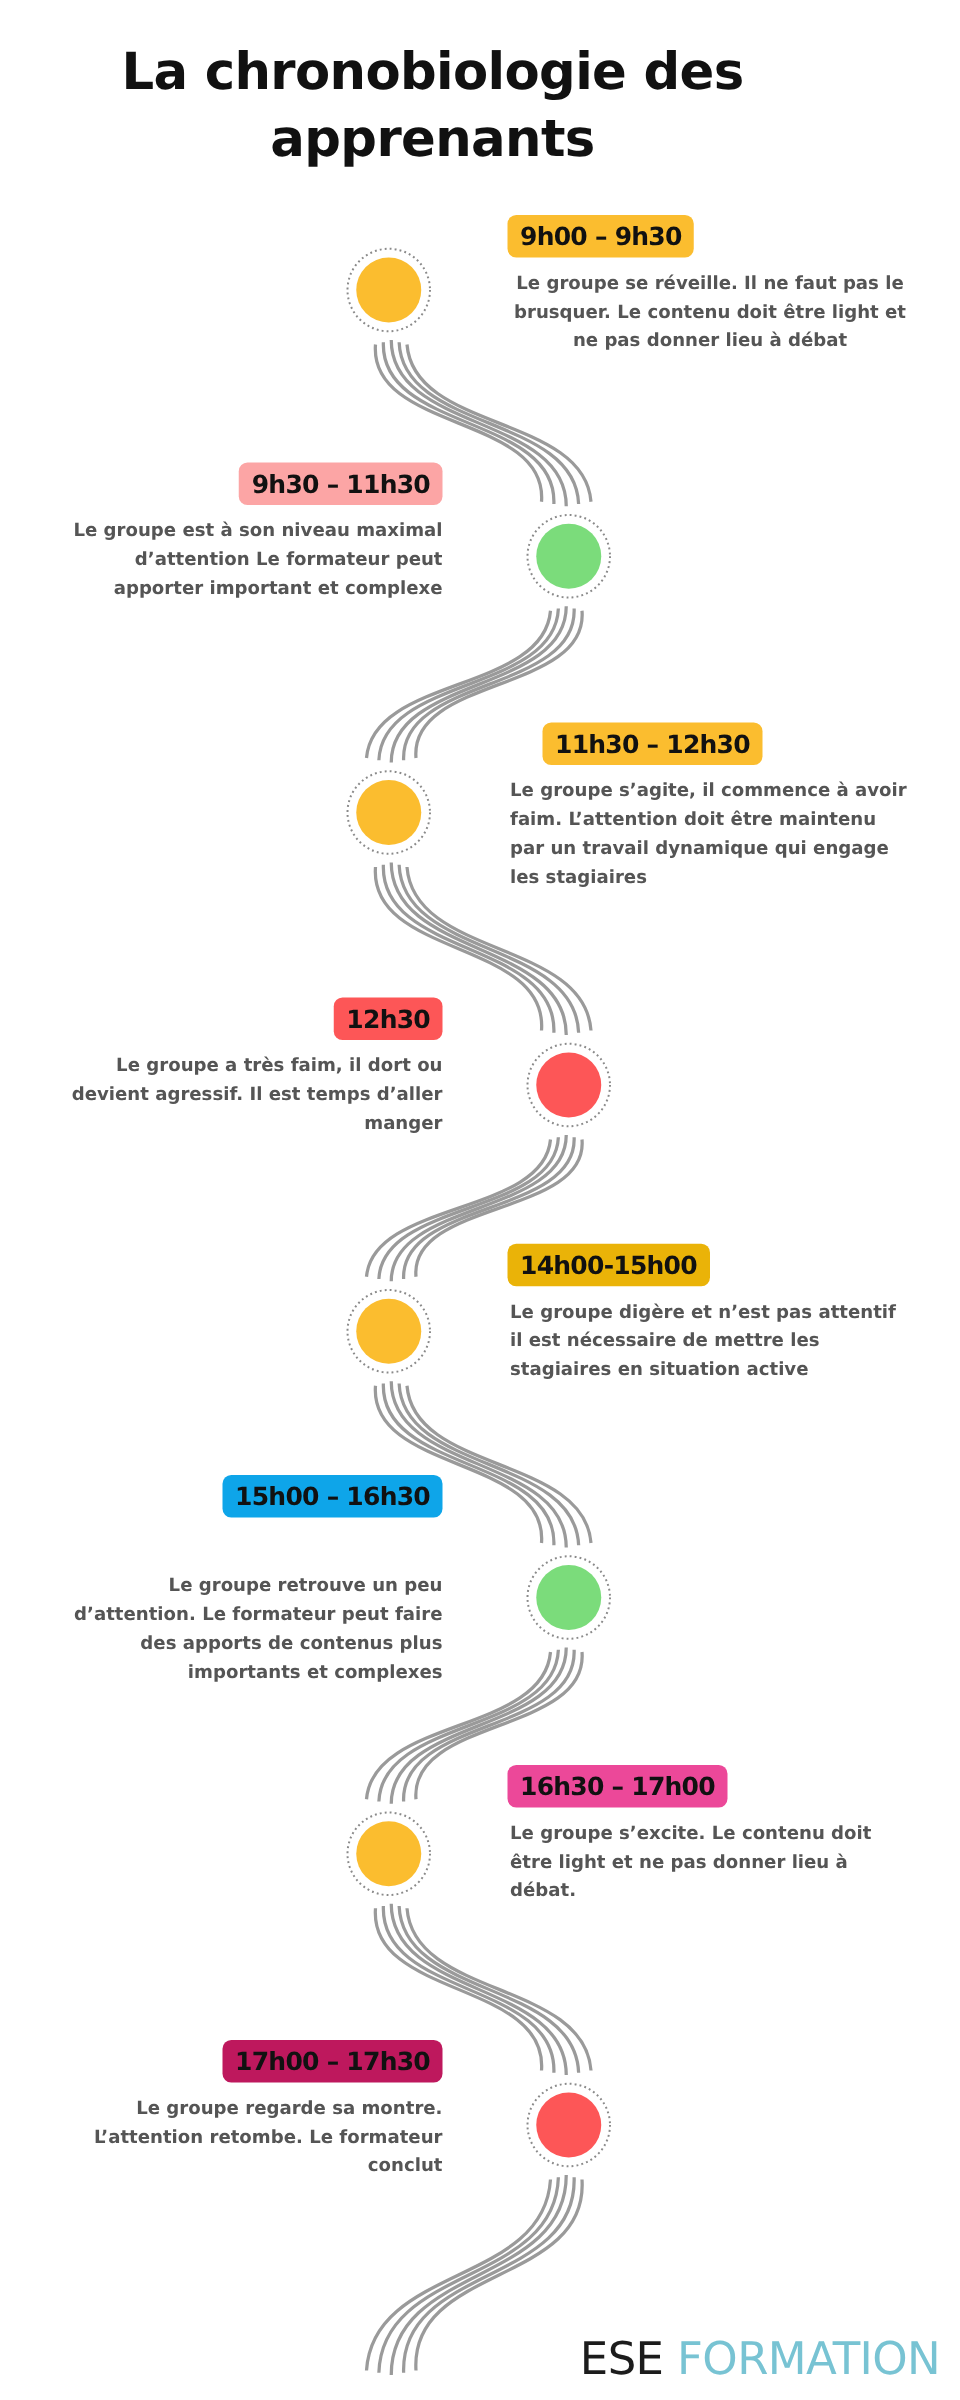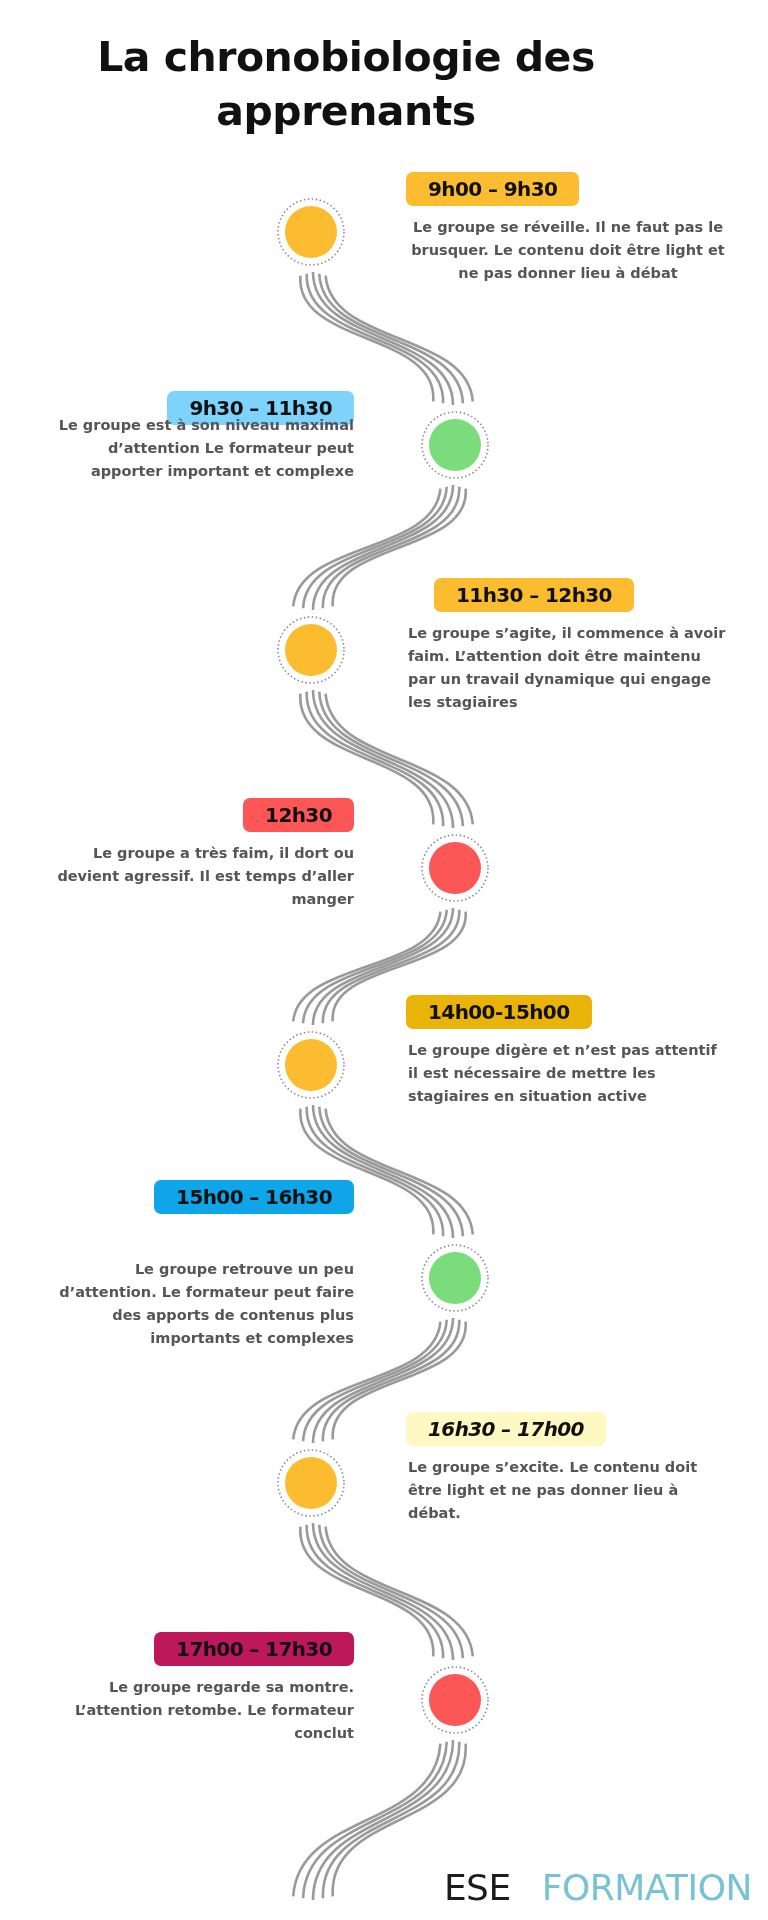--- a/index.html
+++ b/index.html
@@ -2,33 +2,33 @@
 <html><head>
 <meta charset="utf-8">
 <style>
   html, body { margin:0; padding:0; }
   body { width:768px; height:1920px; background:#ffffff; position:relative; overflow:hidden;
          font-family:"DejaVu Sans", sans-serif; }
   .title { position:absolute; left:0; top:30px; width:692px; text-align:center;
            font-family:"DejaVu Sans", sans-serif; font-weight:bold; font-size:41px; line-height:54px;
            color:#111111; letter-spacing:-0.5px; }
   svg.path { position:absolute; left:0; top:0; }
-  .badge { position:absolute; height:34px; line-height:34px; padding:0 22px; border-radius:7px;
+  .badge { position:absolute; height:34px; line-height:34px; padding:0 10px; border-radius:7px;
            font-family:"DejaVu Sans", sans-serif; font-weight:bold; font-size:20px; color:#111;
            letter-spacing:-0.6px; white-space:nowrap; }
   .desc { position:absolute; width:320px; font-family:"DejaVu Sans", sans-serif; font-weight:bold;
           font-size:14.5px; line-height:23px; color:#555555; }
   .left .badge { right:414px; }
   .left .desc { right:414px; text-align:right; width:310px; }
   .right .badge { left:406px; }
   .right .desc { left:408px; text-align:left; width:320px; }
   .logo { position:absolute; right:16px; top:1868px; font-family:"DejaVu Sans", sans-serif;
           font-size:36px; line-height:40px; letter-spacing:-0.5px; }
   .logo .a { color:#1c1c1c; }
-  .logo .b { color:#78c3d3;margin-left:20px; }
+  .logo .b { color:#78c3d3; }
 </style>
 </head>
 <body>
 
 <div class="title">
   <div>La chronobiologie des</div>
   <div>apprenants</div>
 </div>
 
 <svg class="path" width="768" height="1920" viewBox="0 0 768 1920">
@@ -93,41 +93,41 @@
       <circle cx="455" cy="1700" r="26" fill="#fd5657"></circle>
     </g>
 </svg>
 
 <div id="steps">
     <div class="right">
       <div class="badge" style="top: 172px; background: rgb(251, 189, 47);">9h00 – 9h30</div>
       <div class="desc" style="top: 216px; text-align: center;">Le groupe se réveille. Il ne faut pas le brusquer. Le contenu doit être light et ne pas donner lieu à débat</div>
     </div>
     <div class="left">
-      <div class="badge" style="top: 391px; background: #7dd3fc;">9h30 – 11h30</div>
+      <div class="badge" style="top: 370px; background: #fca5a5;">9h30 – 11h30</div>
       <div class="desc" style="top: 414px;">Le groupe est à son niveau maximal d’attention Le formateur peut apporter important et complexe</div>
     </div>
     <div class="right">
       <div class="badge" style="top: 578px; background: rgb(251, 189, 47); margin-left: 28px;">11h30 – 12h30</div>
       <div class="desc" style="top: 622px;">Le groupe s’agite, il commence à avoir faim. L’attention doit être maintenu par un travail dynamique qui engage les stagiaires</div>
     </div>
     <div class="left">
       <div class="badge" style="top: 798px; background: rgb(253, 86, 87);">12h30</div>
       <div class="desc" style="top: 842px;">Le groupe a très faim, il dort ou devient agressif. Il est temps d’aller manger</div>
     </div>
     <div class="right">
       <div class="badge" style="top: 995px; background: #eab308;">14h00-15h00</div>
       <div class="desc" style="top: 1039px;">Le groupe digère et n’est pas attentif il est nécessaire de mettre les stagiaires en situation active</div>
     </div>
     <div class="left">
       <div class="badge" style="top: 1180px; background: #0ea5e9; margin-left: 36px;">15h00 – 16h30</div>
       <div class="desc" style="top: 1258px; text-align: right;">Le groupe retrouve un peu d’attention. Le formateur peut faire des apports de contenus plus importants et complexes</div>
     </div>
     <div class="right">
-      <div class="badge" style="top: 1412px; background: #fef9c3; font-style: italic;">16h30 – 17h00</div>
+      <div class="badge" style="top: 1412px; background: #ec4899;">16h30 – 17h00</div>
       <div class="desc" style="top: 1456px;">Le groupe s’excite. Le contenu doit être light et ne pas donner lieu à débat.</div>
     </div>
     <div class="left">
       <div class="badge" style="top: 1632px; background: #be185d;">17h00 – 17h30</div>
       <div class="desc" style="top: 1676px;">Le groupe regarde sa montre. L’attention retombe. Le formateur conclut</div>
     </div>
   </div>
 
 <div class="logo">
   <span class="a">ESE</span>

